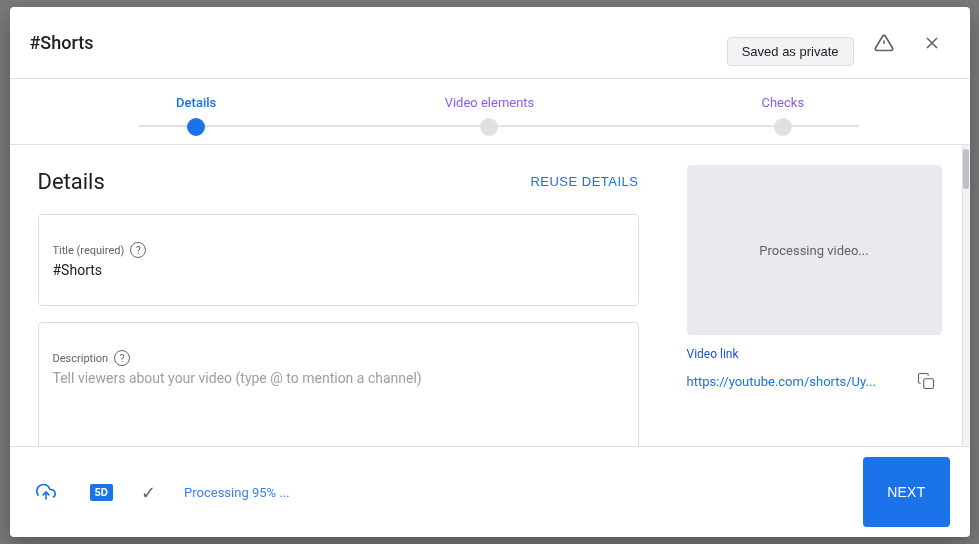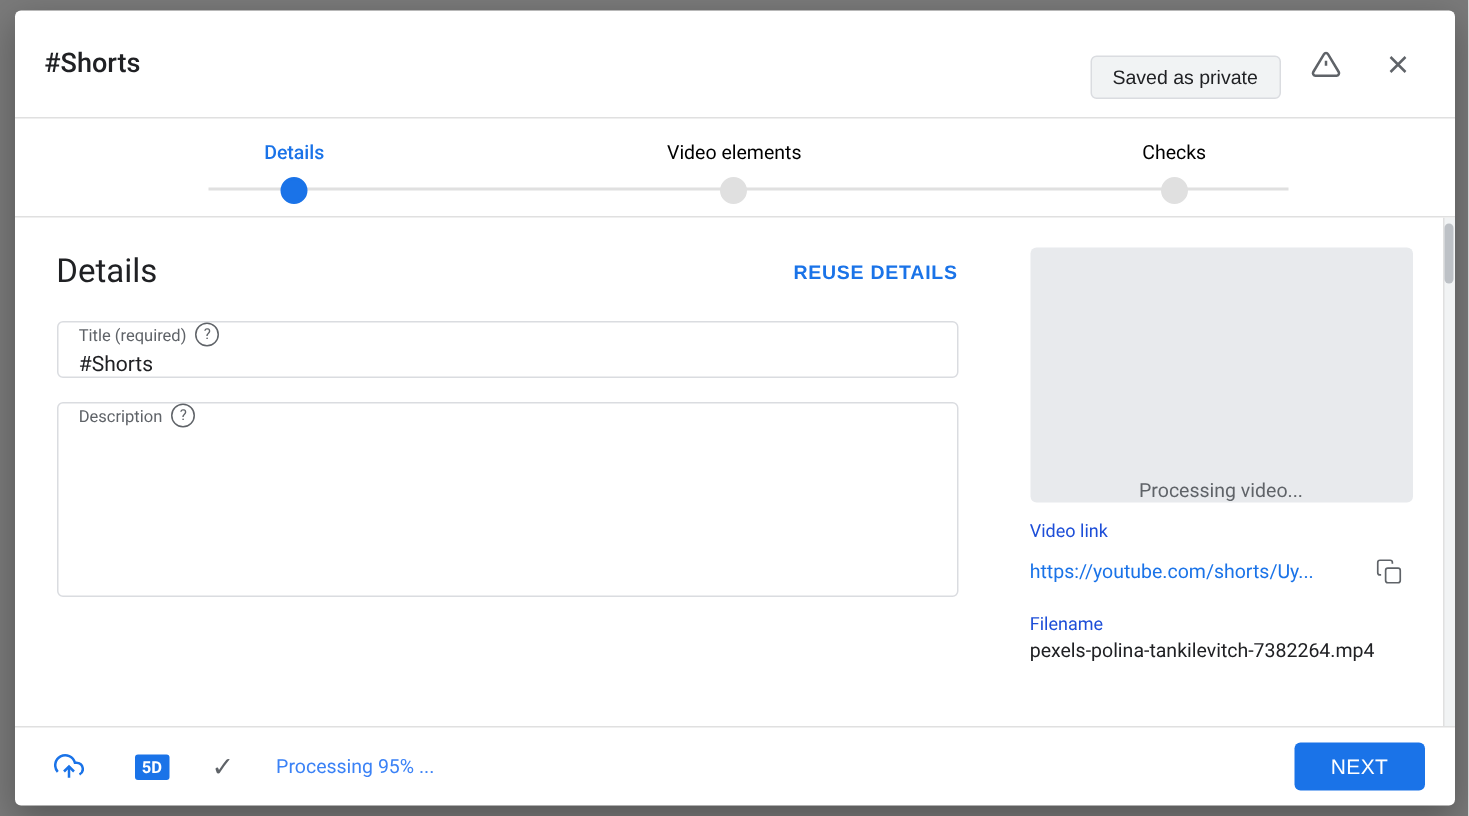--- a/index.html
+++ b/index.html
@@ -83,21 +83,21 @@
     .step {
       display: flex;
       flex-direction: column;
       align-items: center;
       flex: 1;
       position: relative;
     }
     .step-label {
       font-size: 13px;
       margin-bottom: 8px;
-      color: #000000;
+      color: #8b5cf6;
     }
     .step-label.active {
       color: #1a73e8;
       font-weight: 500;
     }
     .step-circle {
       width: 18px;
       height: 18px;
       border-radius: 50%;
       background: #e0e0e0;
@@ -159,32 +159,32 @@
       justify-content: space-between;
       margin-bottom: 20px;
     }
     .details-title {
       font-size: 22px;
       font-weight: 400;
       color: #202124;
     }
     .reuse-details-btn {
       font-size: 13px;
-      font-weight: 700;
+      font-weight: 400;
       color: #1a73e8;
       background: none;
       border: none;
       cursor: pointer;
       letter-spacing: 0.5px;
       text-transform: uppercase;
     }
     .form-field {
       border: 1px solid #dadce0;
       border-radius: 4px;
-      padding: 0 14px;
+      padding: 27px 14px;
       margin-bottom: 16px;
     }
     .field-label {
       font-size: 11px;
       color: #5f6368;
       margin-bottom: 4px;
       display: flex;
       align-items: center;
       gap: 6px;
     }
@@ -211,21 +211,21 @@
     }
     .description-field {
       min-height: 130px;
     }
     
     .video-preview {
       background: #e8eaed;
       border-radius: 4px;
       height: 170px;
       display: flex;
-      align-items: flex-end;
+      align-items: center;
       justify-content: center;
     }
     .processing-text {
       font-size: 13px;
       color: #5f6368;
     }
     .video-link-section {
       display: flex;
       flex-direction: column;
       gap: 4px;
@@ -306,21 +306,21 @@
     }
     .processing-status {
       font-size: 13px;
       color: #3b82f6;
     }
     .next-btn {
       background: #1a73e8;
       color: #fff;
       border: none;
       border-radius: 4px;
-      padding: 8px 24px;
+      padding: 27px 24px;
       font-size: 14px;
       font-weight: 500;
       cursor: pointer;
       letter-spacing: 0.25px;
     }
   </style>
 </head>
 <body>
 
 <div class="modal-overlay">
@@ -376,20 +376,21 @@
             <span class="help-icon">?</span>
           </div>
           <div class="field-value">#Shorts</div>
         </div>
 
         <div class="form-field description-field">
           <div class="field-label">
             <span>Description</span>
             <span class="help-icon">?</span>
           </div>
+          <div class="field-placeholder">Tell viewers about your video (type @ to mention a channel)</div>
         </div>
       </div>
 
       <div class="right-panel">
 
         <div class="video-preview">
           <span class="processing-text">Processing video...</span>
         </div>
 
         <div class="video-link-section">
@@ -398,24 +399,20 @@
             <a class="video-link" href="#">https://youtube.com/shorts/Uy...</a>
             <button class="copy-btn">
               <svg width="18" height="18" viewBox="0 0 24 24" fill="none" stroke="currentColor" stroke-width="1.5">
                 <rect x="9" y="9" width="13" height="13" rx="2" ry="2"></rect>
                 <path d="M5 15H4a2 2 0 01-2-2V4a2 2 0 012-2h9a2 2 0 012 2v1"></path>
               </svg>
             </button>
           </div>
         </div>
 
-        <div class="filename-section">
-          <span class="section-label">Filename</span>
-          <span class="filename-text">pexels-polina-tankilevitch-7382264.mp4</span>
-        </div>
       </div>
 
       <div class="scroll-indicator">
         <div class="scroll-thumb"></div>
       </div>
     </div>
 
     <div class="modal-footer">
       <div class="footer-left">
         <button class="upload-icon-btn">

